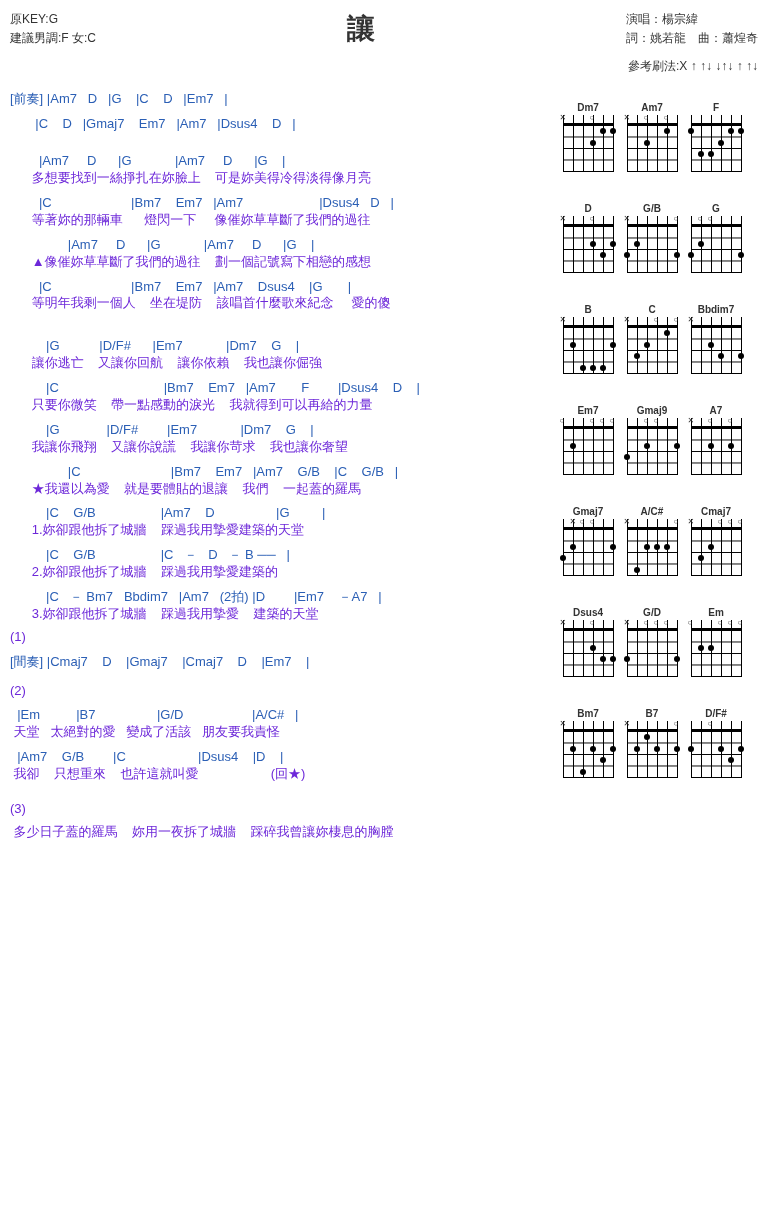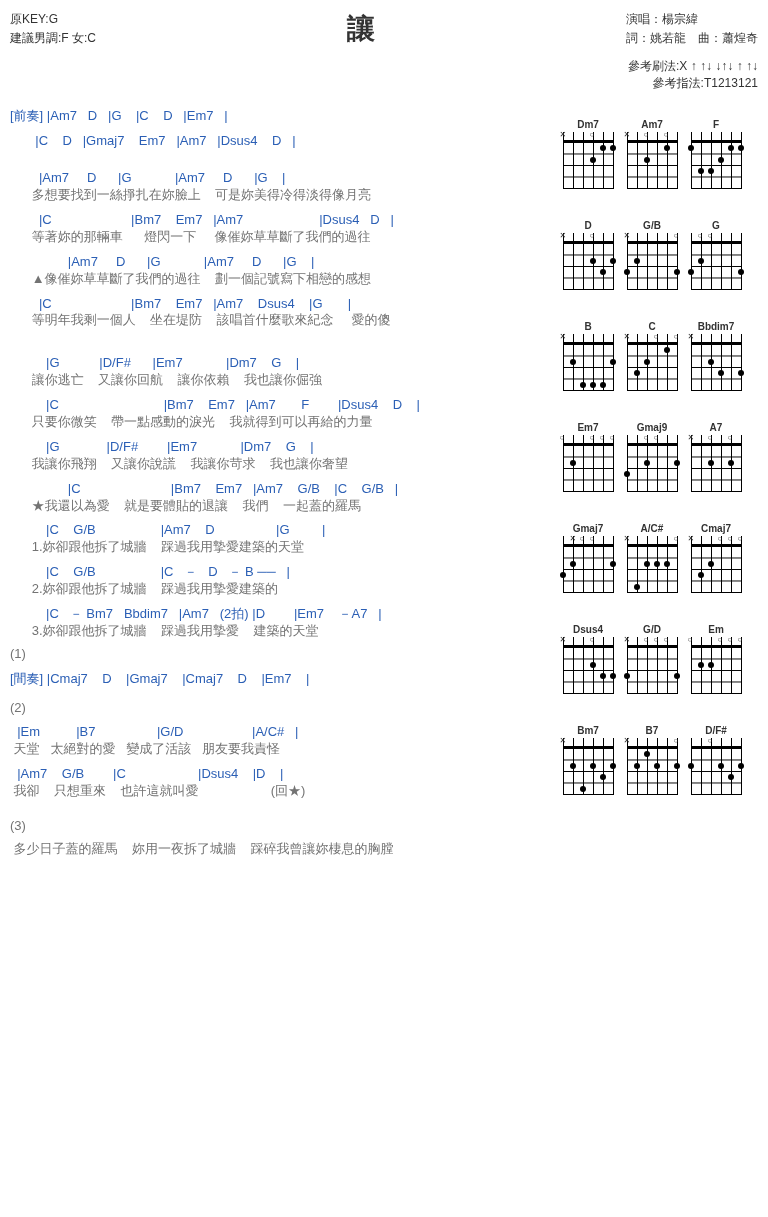--- a/index.html
+++ b/index.html
@@ -19,21 +19,21 @@
     margin-bottom: 10px;
   }
   .left-header { font-size: 12px; line-height: 1.6; }
   .title { font-size: 28px; font-weight: bold; text-align: center; flex: 1; }
   .right-header { font-size: 12px; line-height: 1.6; text-align: left; }
   .patterns { text-align: right; font-size: 12px; margin-bottom: 8px; }
   .content { display: flex; }
   .lyrics { flex: 1; }
   .chord-diagrams { width: 200px; margin-left: 10px; }
   .chord-line { color: #2b5fb5; font-size: 13px; white-space: pre; line-height: 1.3; margin-top: 8px; }
-  .lyric-line { color: #737373; font-size: 13px; white-space: pre; line-height: 1.3; margin-bottom: 6px; }
+  .lyric-line { color: #6d28d9; font-size: 13px; white-space: pre; line-height: 1.3; margin-bottom: 6px; }
   .chord-diagrams-grid { display: flex; flex-wrap: wrap; gap: 4px; }
   .chord-diagram {
     width: 60px;
     text-align: center;
     font-size: 11px;
     margin-bottom: 8px;
     margin-top: 19px;
   }
   .chord-name { font-weight: bold; margin-bottom: 2px; font-size: 10px; }
   .fretboard {
@@ -76,21 +76,20 @@
   </div>
   <div class="title">讓</div>
   <div class="right-header">
     <div>演唱：楊宗緯</div>
     <div>詞：姚若龍　曲：蕭煌奇</div>
   </div>
 </div>
 
 <div class="patterns">
   <div>參考刷法:X ↑ ↑↓  ↓↑↓ ↑ ↑↓</div>
-  <div>參考指法:T1213121</div>
 </div>
 
 <div class="content">
   <div class="lyrics" id="lyrics-container">
       <div class="chord-line">[前奏] |Am7   D   |G    |C    D   |Em7   |</div>
       <div class="chord-line">       |C    D   |Gmaj7    Em7   |Am7   |Dsus4    D   |</div>
       <div style="height: 12px;"></div>
       <div class="chord-line">        |Am7     D      |G            |Am7     D      |G    |</div>
       <div class="lyric-line">      多想要找到一絲掙扎在妳臉上    可是妳美得冷得淡得像月亮</div>
       <div class="chord-line">        |C                      |Bm7    Em7   |Am7                     |Dsus4   D   |</div>

